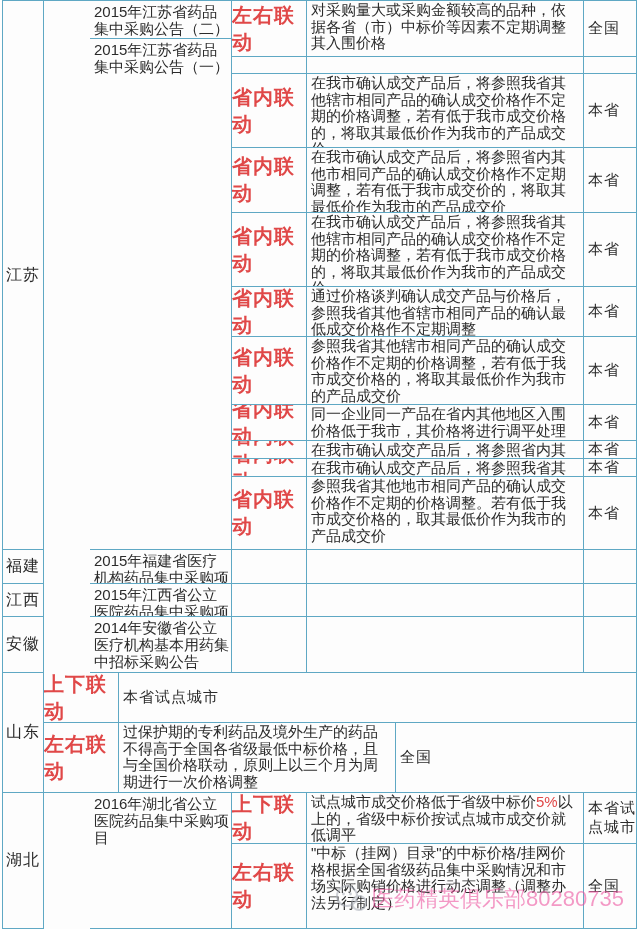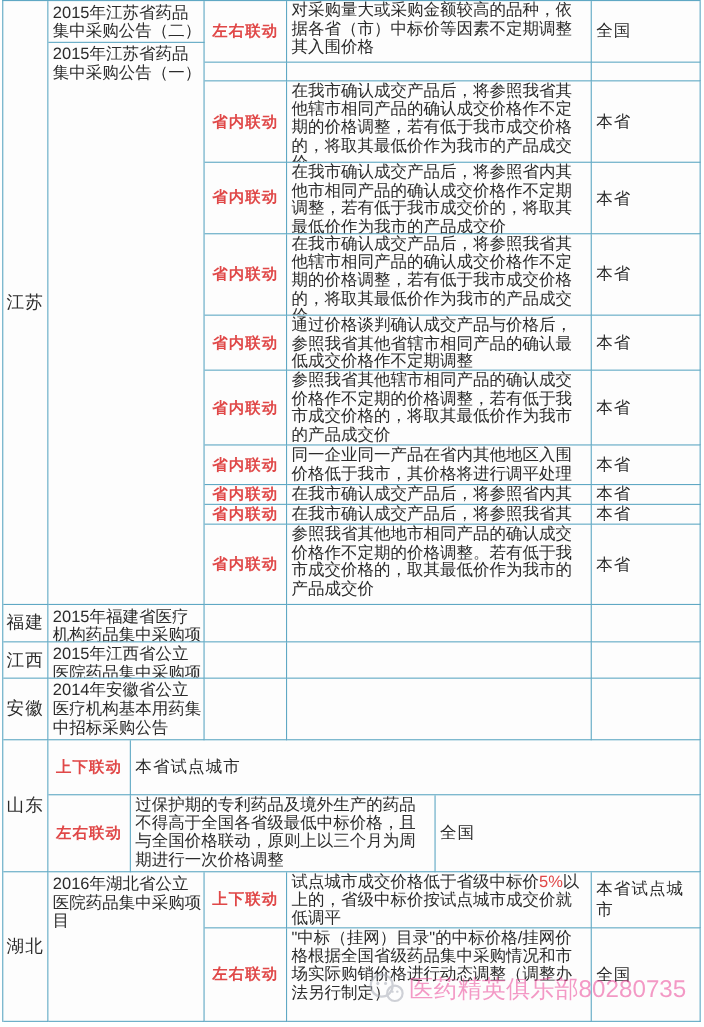--- a/index.html
+++ b/index.html
@@ -6,26 +6,26 @@
   body{width:640px;height:934px;position:relative;overflow:hidden;
        font-family:"Liberation Sans",sans-serif;color:#2b2b2b;}
   .table{position:absolute;left:2px;top:0;width:634px;
          border-top:1px solid #5fa8c4;border-left:1px solid #5fa8c4;
          background:#fdfdfd;}
   .section{display:flex;box-sizing:border-box;}
   .cell{box-sizing:border-box;border-right:1px solid #5fa8c4;
         border-bottom:1px solid #5fa8c4;overflow:hidden;}
   .province{width:41px;display:flex;align-items:center;justify-content:center;
             font-size:16px;letter-spacing:1px;}
-  .ann-col{width:142px;display:flex;flex-direction:column;box-sizing:border-box;}
+  .ann-col{width:142px;display:flex;flex-direction:column;box-sizing:border-box;margin-left:46px;}
   .ann{font-size:15px;line-height:17px;padding:2px 2px 0 4px;flex:1;}
   .rows-col{flex:1;display:flex;flex-direction:column;}
   .trow{display:flex;box-sizing:border-box;}
   .linkage{width:75px;display:flex;align-items:center;justify-content:center;
-           color:#e04848;font-size:14px;font-weight:bold;letter-spacing:1px;}
+           color:#e04848;font-size:20px;font-weight:bold;letter-spacing:1px;}
   .desc{width:277px;font-size:15px;line-height:16.5px;padding:1px 3px 0 4px;}
   .desc .red{color:#e04848;}
   .scope{flex:1;display:flex;align-items:center;font-size:15px;
          padding-left:4px;letter-spacing:1px;}
   .watermark{position:absolute;left:334px;top:884px;display:flex;
              align-items:center;gap:4px;opacity:0.55;pointer-events:none;}
   .watermark svg{flex:0 0 auto;}
   .wm-text{font-size:22px;color:#ec4899;white-space:nowrap;}
 </style>
 </head>

